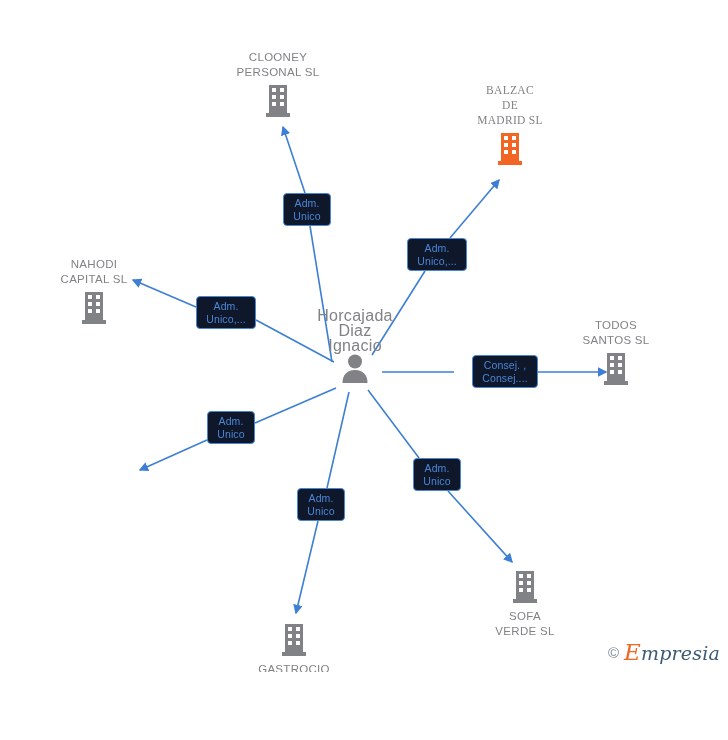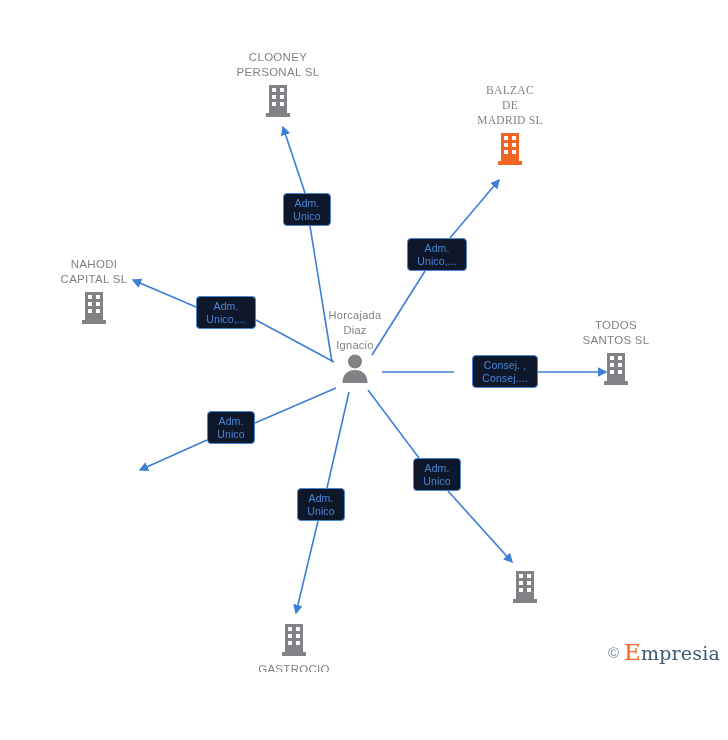--- a/index.html
+++ b/index.html
@@ -51,21 +51,21 @@
 
   
   .person-node {
     position: absolute;
     width: 160px;
     margin-left: -80px;
     text-align: center;
     line-height: 15px;
   }
   .person-node .node-label {
-    font-size: 11px;
+    font-size: 16px;
     color: #808285;
     white-space: pre-line;
   }
 
   
   .edge-label {
     position: absolute;
     box-sizing: border-box;
     border: 1px solid #4a86d6;
     border-radius: 4px;
@@ -89,20 +89,21 @@
     gap: 5px;
     user-select: none;
   }
   #watermark .copy {
     font-size: 15px;
     color: #7a8a99;
     line-height: 1;
   }
   #watermark .brand {
     font-family: "DejaVu Serif", serif;
+    font-style: italic;
     font-size: 19px;
     color: #3c5a73;
     line-height: 1;
     letter-spacing: 0.2px;
   }
   #watermark .brand .cap {
     color: #f26522;
     font-size: 23px;
   }
 </style>
@@ -231,20 +232,22 @@
         <g fill="#ffffff">
           <rect x="9" y="4" width="4" height="4"></rect>
           <rect x="17" y="4" width="4" height="4"></rect>
           <rect x="9" y="11" width="4" height="4"></rect>
           <rect x="17" y="11" width="4" height="4"></rect>
           <rect x="9" y="18" width="4" height="4"></rect>
           <rect x="17" y="18" width="4" height="4"></rect>
         </g>
       </svg>
     </span>
+    <span class="node-label">SOFA
+VERDE SL</span>
   </div>
 
   <div class="node label-bottom" id="node-gastrocio" style="left:294px; top:623px;">
     <span class="node-icon">
       <svg width="30" height="34" viewBox="0 0 30 34" aria-hidden="true">
         <g fill="#808285">
           <rect x="6" y="1" width="18" height="28"></rect>
           <rect x="3" y="29" width="24" height="4"></rect>
         </g>
         <g fill="#ffffff">

